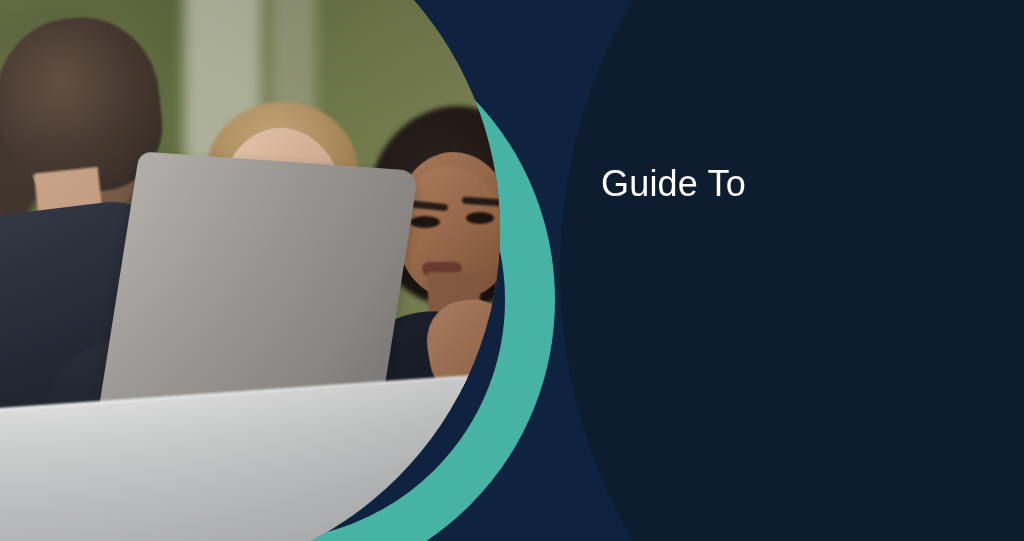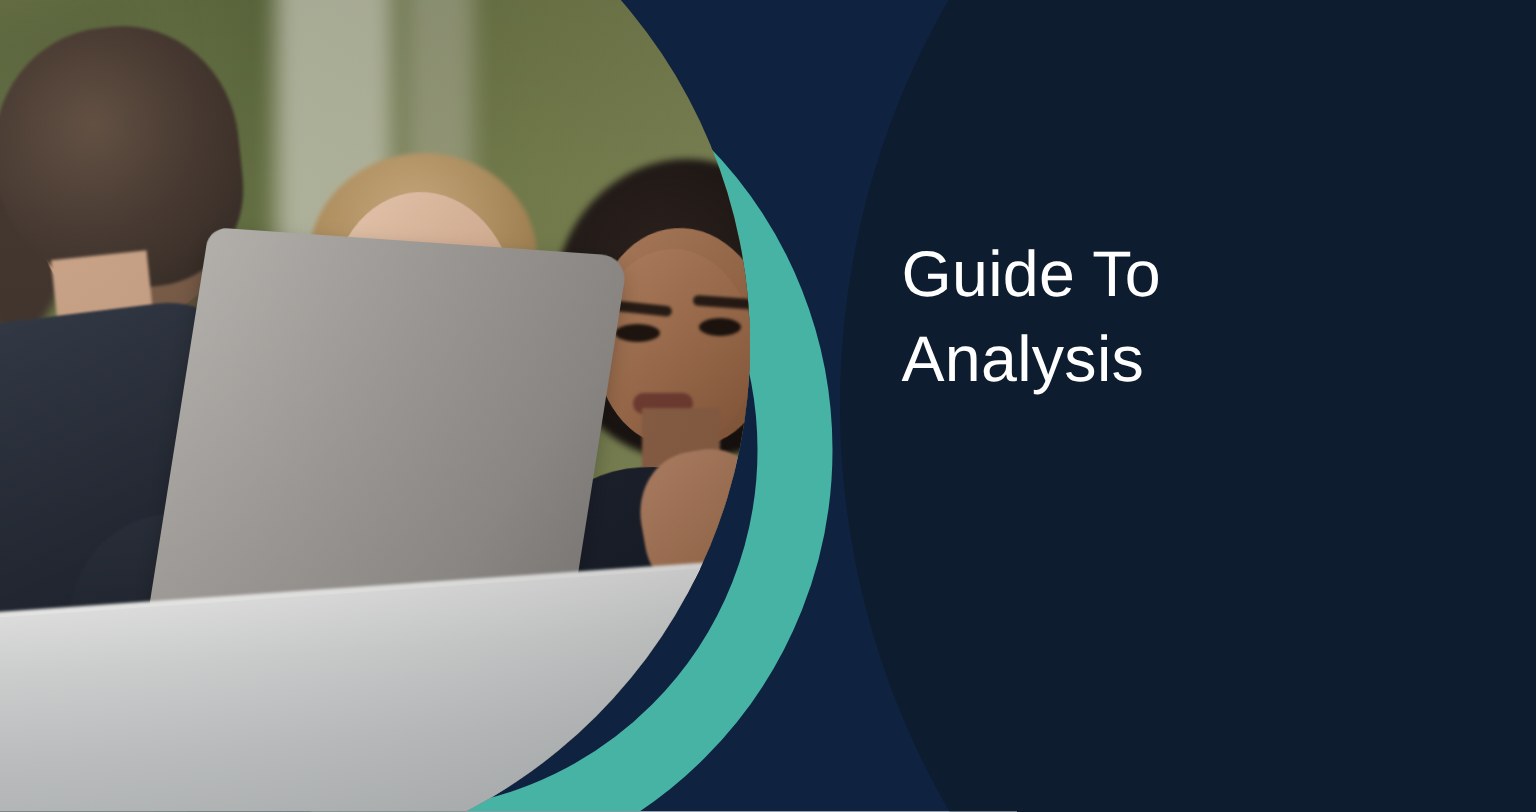--- a/index.html
+++ b/index.html
@@ -290,21 +290,21 @@
   
   .title-block {
     position: absolute;
     left: 601px;
     top: 155px;
     width: 360px;
     z-index: 12;
   }
   .title-line {
     color: #ffffff;
-    font-size: 43px;
+    font-size: 36px;
     line-height: 57px;
     font-weight: 400;
     letter-spacing: .2px;
     white-space: nowrap;
   }
 </style>
 </head>
 <body>
 
 <div id="banner">
@@ -362,16 +362,15 @@
       <div class="table-top"></div>
 
       <div class="photo-soft"></div>
     </div>
   </div>
 
   <div class="dark-circle"></div>
 
   <div class="title-block">
     <div class="title-line">Guide To</div>
-    <div class="title-line">Analysis</div>
   </div>
 
 </div>
 
 </body></html>

